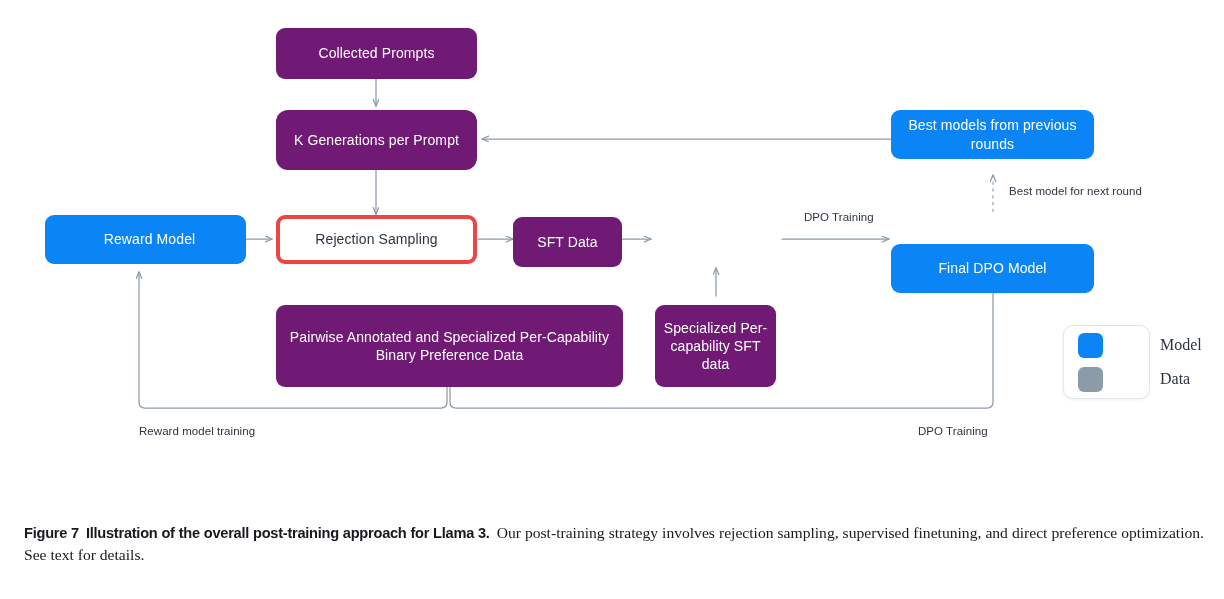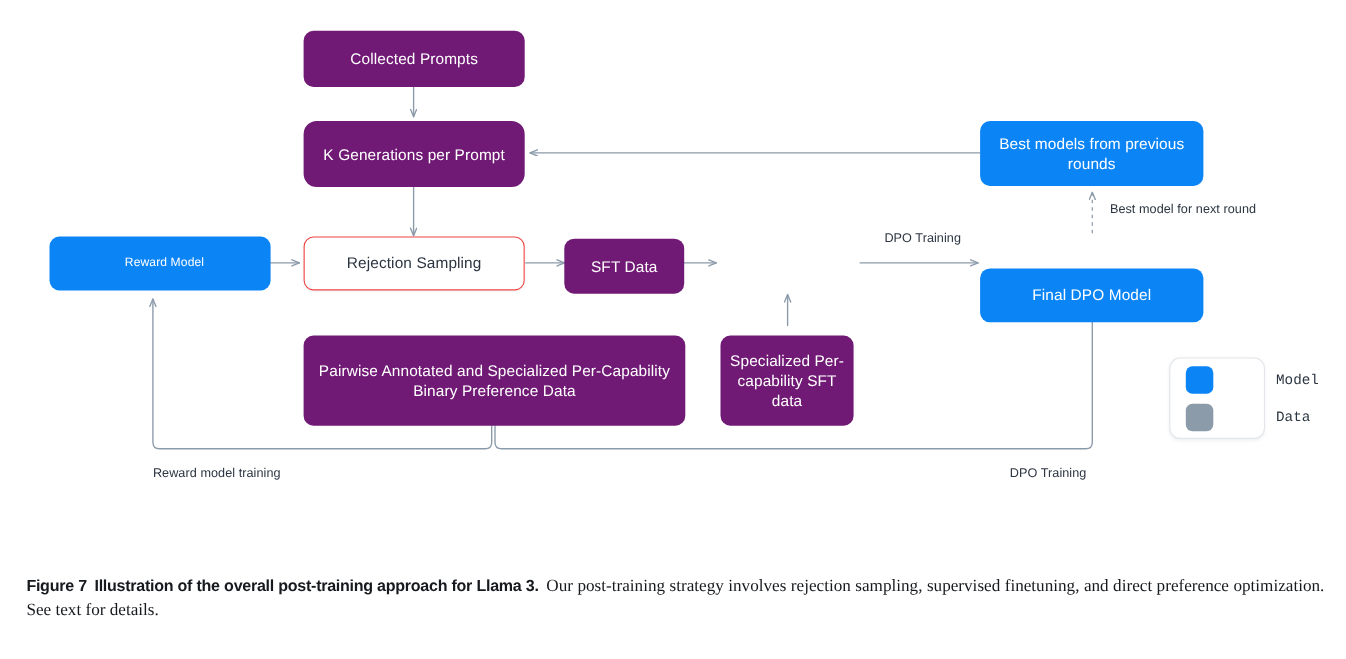--- a/index.html
+++ b/index.html
@@ -54,21 +54,21 @@
     background: #701a75;
     color: #ffffff;
   }
   .node.model {
     background: #0B84F5;
     color: #ffffff;
   }
   .node.plain {
     background: #ffffff;
     color: #2B3541;
-    border: 1px solid #ef4444;
+    border: 4px solid #ef4444;
     box-shadow: 0 1px 2px rgba(40,55,75,0.06);
   }
 
   .wire-label {
     position: absolute;
     color: #2B3541;
     font-family: "Liberation Sans", sans-serif;
     font-size: 11.5px;
     white-space: nowrap;
     letter-spacing: 0.05px;
@@ -92,23 +92,23 @@
     align-items: center;
     gap: 9px;
   }
   .legend-swatch {
     width: 25px;
     height: 25px;
     border-radius: 6px;
     flex: 0 0 auto;
   }
   .legend-text {
-    font-size: 13px;
+    font-size: 16px;
     color: #2B3541;
-    font-family: Liberation Mono, monospace;
+    font-family: Liberation Serif, serif;
     white-space: nowrap;
     padding-left: 48px;
   }
 
   .caption {
     position: absolute;
     left: 24px;
     top: 522px;
     width: 1180px;
     font-family: "Liberation Serif", serif;
@@ -162,30 +162,30 @@
         <path d="M450,387 L450,402 Q450,408 456,408 L987,408 Q993,408 993,402 L993,272" marker-end="url(#ah)"></path>
       </g>
 
       <path d="M993,212 L993,175" fill="none" stroke="#9AA7B4" stroke-width="1.25" stroke-dasharray="3.2 3.6" marker-end="url(#ah)"></path>
     </svg>
 
     <div class="node data" style="left:276px; top:28px; width:201px; height:51px; font-size:14px;">Collected Prompts</div>
 
     <div class="node data" style="left:276px; top:110px; width:201px; height:60px; font-size:14px;border-radius:12px;">K Generations per Prompt</div>
 
-    <div class="node model" style="left:45px; top:215px; width:201px; height:49px; font-size:11px;padding-left:16px;">Reward Model</div>
+    <div class="node model" style="left:45px; top:215px; width:201px; height:49px; font-size:14px;padding-left:16px;">Reward Model</div>
 
     <div class="node plain" style="left:276px; top:215px; width:201px; height:49px; font-size:14px;">Rejection Sampling</div>
 
     <div class="node data" style="left:513px; top:217px; width:109px; height:50px; font-size:14px;">SFT Data</div>
 
 
     <div class="node model" style="left:891px; top:215px; width:203px; height:49px; font-size:14px;margin-top:29px;">Final DPO Model</div>
 
-    <div class="node model" style="left:891px; top:110px; width:203px; height:59px; font-size:14px;">Best models from previous rounds</div>
+    <div class="node model" style="left:891px; top:110px; width:203px; height:49px; font-size:14px;">Best models from previous rounds</div>
 
     <div class="node data" style="left:276px; top:305px; width:347px; height:82px; font-size:14px;">Pairwise Annotated and Specialized Per-Capability Binary Preference Data</div>
 
     <div class="node data" style="left:655px; top:305px; width:121px; height:82px; font-size:14px;">Specialized Per-capability SFT data</div>
 
     <div class="wire-label" style="left:804px; top:211px;">DPO Training</div>
 
     <div class="wire-label" style="left:1009px; top:185px;">Best model for next round</div>
 
     <div class="wire-label" style="left:139px; top:425px;">Reward model training</div>

